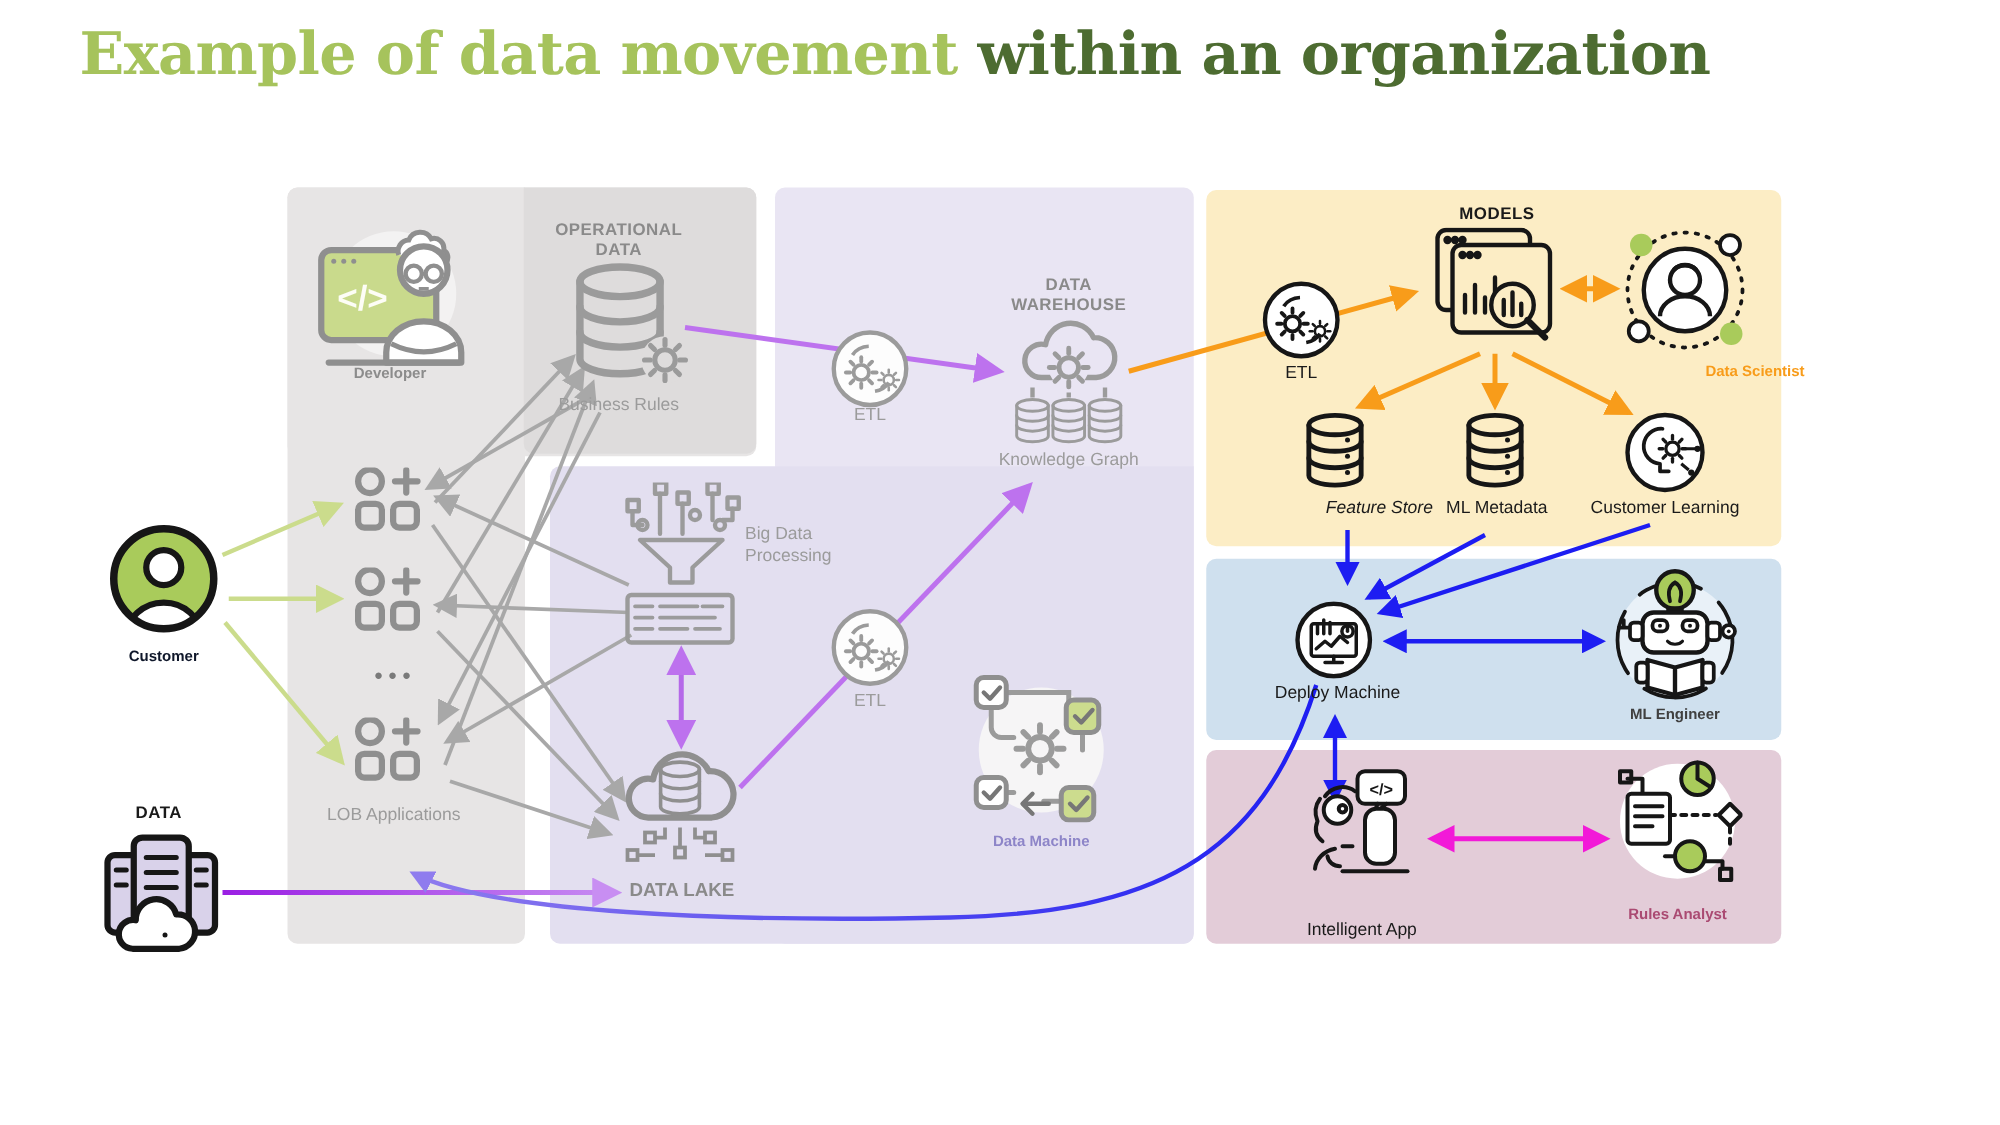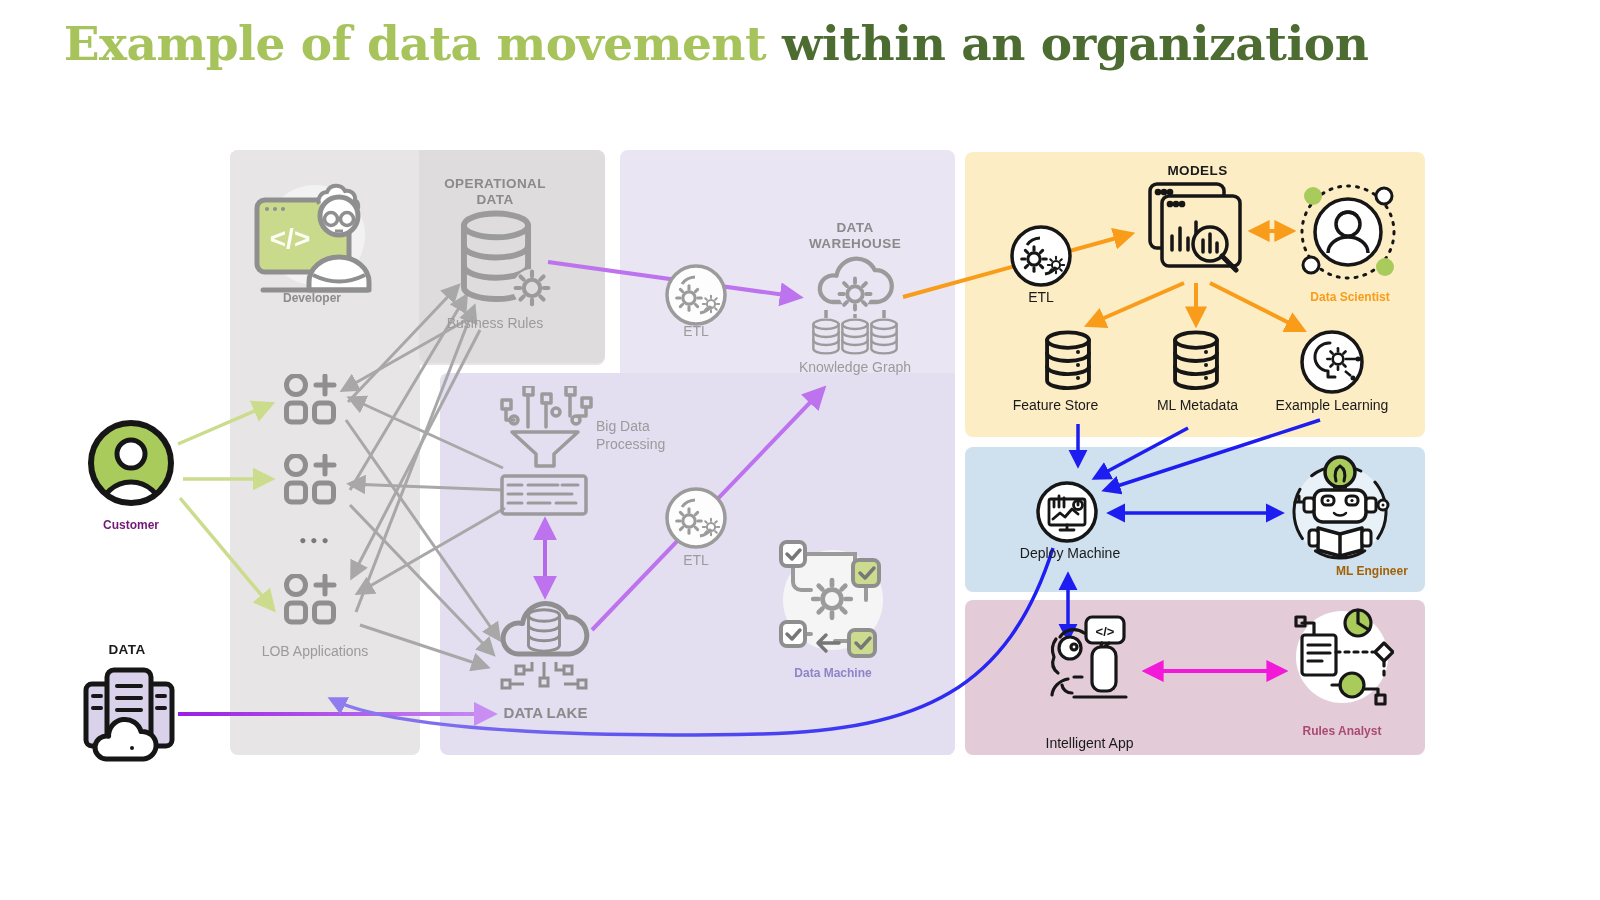--- a/index.html
+++ b/index.html
@@ -150,21 +150,21 @@
           <circle cx="47" cy="47" r="40"></circle>
         </clipPath>
       </defs>
     <circle cx="47" cy="47" r="40" fill="#a9cb5b"></circle>
     <g clip-path="url(#clip-cust)">
       <circle cx="47" cy="38" r="14" fill="#fff" stroke="#161616" stroke-width="5"></circle>
       <path d="M17 94 a30 28 0 0 1 60 0 z" fill="#fff" stroke="#161616" stroke-width="5"></path>
     </g>
     <circle cx="47" cy="47" r="40" fill="none" stroke="#161616" stroke-width="6"></circle>
   </svg>
-  <div class="lbl role" style="left:66px;top:518px;width:130px;color:#701a75;">Customer</div>
+  <div class="lbl role" style="left:66px;top:518px;width:130px;color:#0f172a;">Customer</div>
 
   <div class="lbl caps dark" style="left:62px;top:642px;width:130px;">DATA</div>
   <svg class="abs" style="left:80px;top:664px;" width="98" height="100" viewBox="0 0 98 100">
     <g stroke="#161616" stroke-width="5" stroke-linejoin="round" fill="#d9d2ea">
       <rect x="6" y="20" width="28" height="62" rx="6"></rect>
       <rect x="64" y="20" width="28" height="62" rx="6"></rect>
       <rect x="27" y="6" width="44" height="76" rx="7"></rect>
     </g>
     <g stroke="#161616" stroke-width="4" stroke-linecap="round">
       <line x1="37" y1="22" x2="61" y2="22"></line>
@@ -352,47 +352,47 @@
     <circle cx="50" cy="50" r="46" fill="none" stroke="#161616" stroke-width="3" stroke-dasharray="2 7" stroke-linecap="round"></circle>
     <circle cx="50" cy="50" r="33" fill="#fff" stroke="#161616" stroke-width="3.5"></circle>
     <circle cx="50" cy="42" r="12" fill="none" stroke="#161616" stroke-width="3.5"></circle>
     <path d="M41 34 a11 9 0 0 1 18 0" fill="none" stroke="#161616" stroke-width="3.5"></path>
     <path d="M30 71 a20 16 0 0 1 40 0" fill="none" stroke="#161616" stroke-width="3.5"></path>
     <circle cx="15" cy="14" r="9" fill="#a9cb5b"></circle>
     <circle cx="86" cy="14" r="8" fill="#fff" stroke="#161616" stroke-width="3"></circle>
     <circle cx="13" cy="83" r="8" fill="#fff" stroke="#161616" stroke-width="3"></circle>
     <circle cx="87" cy="85" r="9" fill="#a9cb5b"></circle>
   </svg>
-  <div class="lbl role" style="left:1275px;top:290px;width:150px;color:#f89c1a;">Data Scientist</div>
+  <div class="lbl role" style="left:1329px;top:290px;width:150px;color:#f89c1a;">Data Scientist</div>
 
   <svg class="abs" style="left:1042px;top:330px;" width="52" height="62" viewBox="0 0 52 62">
     <use href="#sym-db" width="52" height="62" style="color:#161616"></use>
     <circle cx="36" cy="22" r="2" fill="#161616"></circle>
       <circle cx="36" cy="35" r="2" fill="#161616"></circle>
       <circle cx="36" cy="48" r="2" fill="#161616"></circle>
   </svg>
-  <div class="lbl dark" style="left:988px;top:397px;width:135px;">Feature Store</div>
+  <div class="lbl dark" style="left:1036px;top:397px;width:135px;font-style:italic;">Feature Store</div>
 
   <svg class="abs" style="left:1170px;top:330px;" width="52" height="62" viewBox="0 0 52 62">
     <use href="#sym-db" width="52" height="62" style="color:#161616"></use>
     <circle cx="36" cy="22" r="2" fill="#161616"></circle>
       <circle cx="36" cy="35" r="2" fill="#161616"></circle>
       <circle cx="36" cy="48" r="2" fill="#161616"></circle>
   </svg>
   <div class="lbl dark" style="left:1130px;top:397px;width:135px;">ML Metadata</div>
 
   <svg class="abs" style="left:1299px;top:329px;" width="66" height="66" viewBox="0 0 66 66">
     <circle cx="33" cy="33" r="30" fill="#fff" stroke="#161616" stroke-width="3.5"></circle>
     <path d="M31 14 a14 14 0 0 0 -2 28 v6 h7" fill="none" stroke="#161616" stroke-width="3" stroke-linecap="round" stroke-linejoin="round"></path>
     <use href="#sym-gear" x="26" y="17" width="26" height="26" style="color:#161616"></use>
     <path d="M46 42 l6 5 M50 30 h7" stroke="#161616" stroke-width="2.5" fill="none"></path>
     <circle cx="54" cy="49" r="2.5" fill="#161616"></circle>
       <circle cx="59" cy="30" r="2.5" fill="#161616"></circle>
   </svg>
-  <div class="lbl dark" style="left:1262px;top:397px;width:140px;">Example Learning</div>
+  <div class="lbl dark" style="left:1262px;top:397px;width:140px;">Customer Learning</div>
 
   <svg class="abs" style="left:1036px;top:481px;" width="62" height="62" viewBox="0 0 62 62">
     <circle cx="31" cy="31" r="29" fill="#fff" stroke="#161616" stroke-width="3.5"></circle>
     <g fill="none" stroke="#161616" stroke-width="2.8" stroke-linecap="round" stroke-linejoin="round">
       <rect x="13" y="18" width="36" height="26" rx="2"></rect>
       <path d="M18 26 v-7 M23 26 v-11 M28 26 v-9"></path>
       <circle cx="42" cy="24" r="4.5"></circle>
         <path d="M42 24 v-4.5"></path>
       <path d="M17 38 l7 -6 5 4 7 -8 6 5"></path>
       <path d="M31 44 v5 M24 49 h14"></path>
@@ -414,21 +414,21 @@
     <path d="M44 63 a7 5 0 0 0 12 0" fill="none" stroke="#161616" stroke-width="2.5" stroke-linecap="round"></path>
     <rect x="14" y="48" width="10" height="14" rx="3" fill="#fff" stroke="#161616" stroke-width="3"></rect>
     <rect x="76" y="48" width="10" height="14" rx="3" fill="#fff" stroke="#161616" stroke-width="3"></rect>
     <path d="M5 52 h8 M9 46 v6" stroke="#161616" stroke-width="3" stroke-linecap="round"></path>
     <circle cx="93" cy="55" r="5" fill="#fff" stroke="#161616" stroke-width="3"></circle>
       <circle cx="93" cy="55" r="1.5" fill="#161616"></circle>
     <path d="M28 78 l22 6 22 -6 v22 l-22 6 -22 -6 z M50 84 v22" fill="#fff" stroke="#161616" stroke-width="3.5" stroke-linejoin="round"></path>
     <rect x="19" y="80" width="9" height="16" rx="3" fill="#fff" stroke="#161616" stroke-width="3"></rect>
     <rect x="72" y="80" width="9" height="16" rx="3" fill="#fff" stroke="#161616" stroke-width="3"></rect>
   </svg>
-  <div class="lbl role" style="left:1302px;top:564px;width:140px;color:#a16207;">ML Engineer</div>
+  <div class="lbl role" style="left:1270px;top:564px;width:140px;color:#404040;">ML Engineer</div>
 
   <svg class="abs" style="left:1040px;top:615px;" width="100" height="92" viewBox="0 0 100 92">
     <g fill="none" stroke="#161616" stroke-width="3.2" stroke-linecap="round" stroke-linejoin="round">
       <rect x="46" y="2" width="38" height="26" rx="6" fill="#fff"></rect>
       <path d="M62 28 l-3 9 10 -9"></path>
       <path d="M20 22 a17 17 0 0 1 24 -4"></path>
       <circle cx="30" cy="33" r="11" fill="#fff"></circle>
       <path d="M16 24 q-6 8 -2 18 q-4 10 4 16"></path>
       <circle cx="34" cy="32" r="3"></circle>
       <path d="M12 80 a20 18 0 0 1 16 -16 M34 62 h8"></path>

